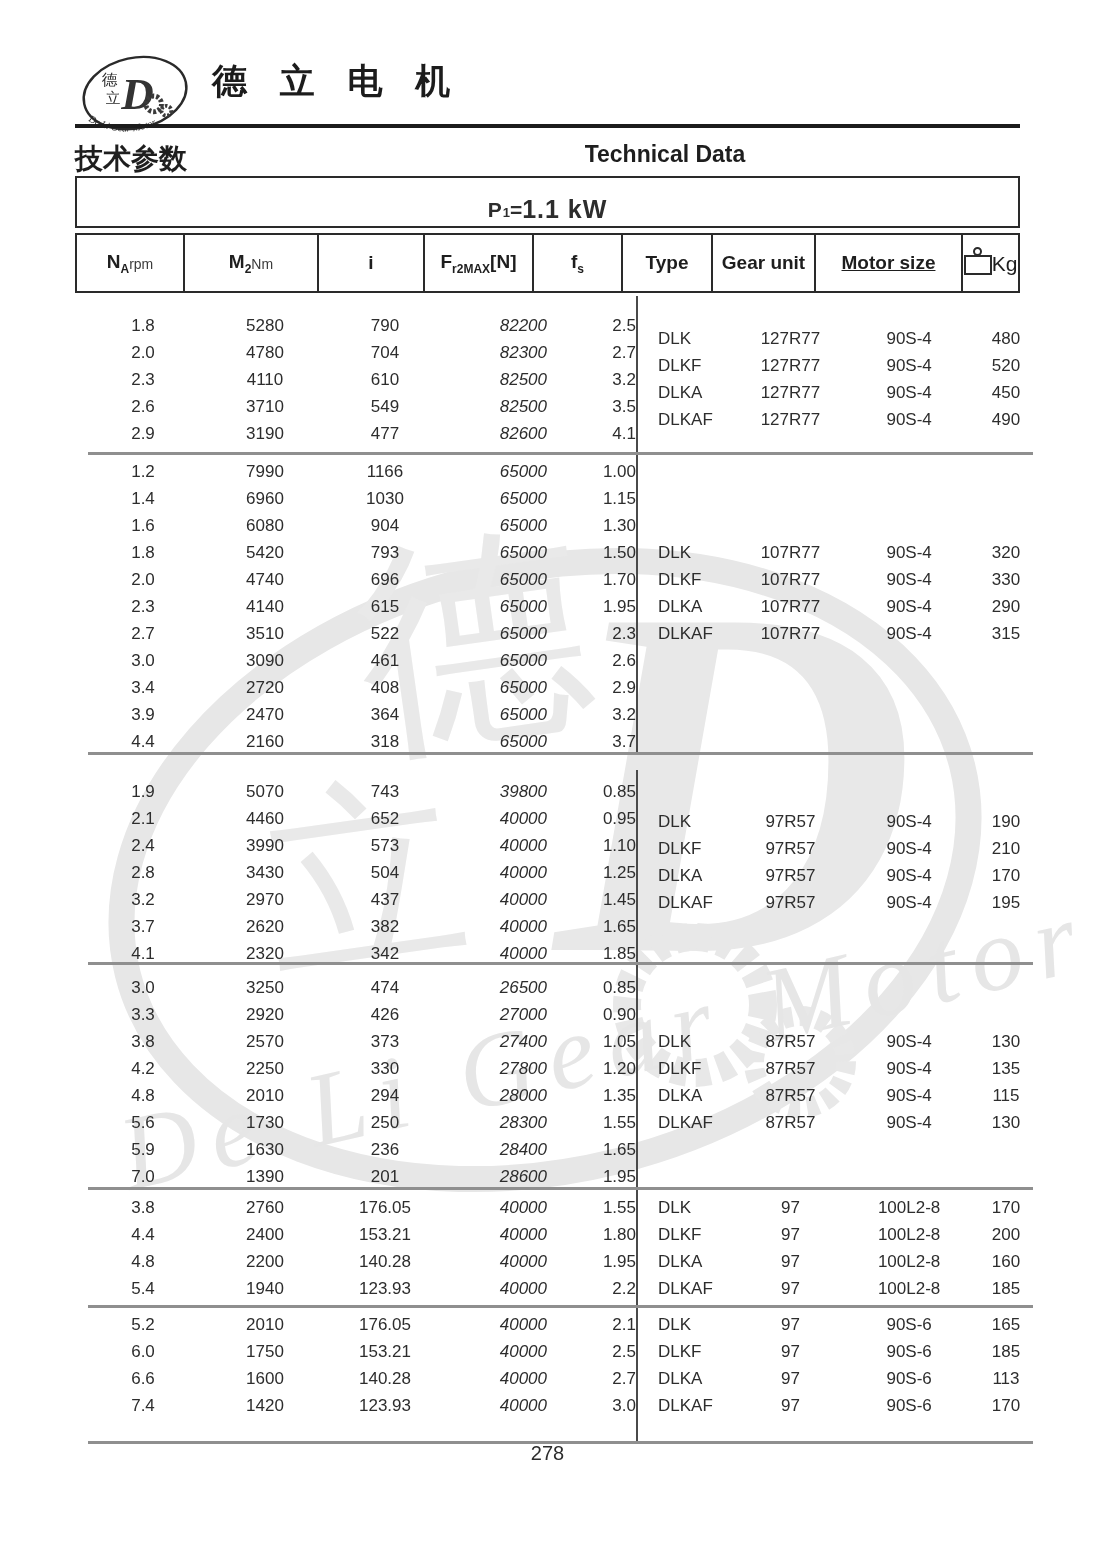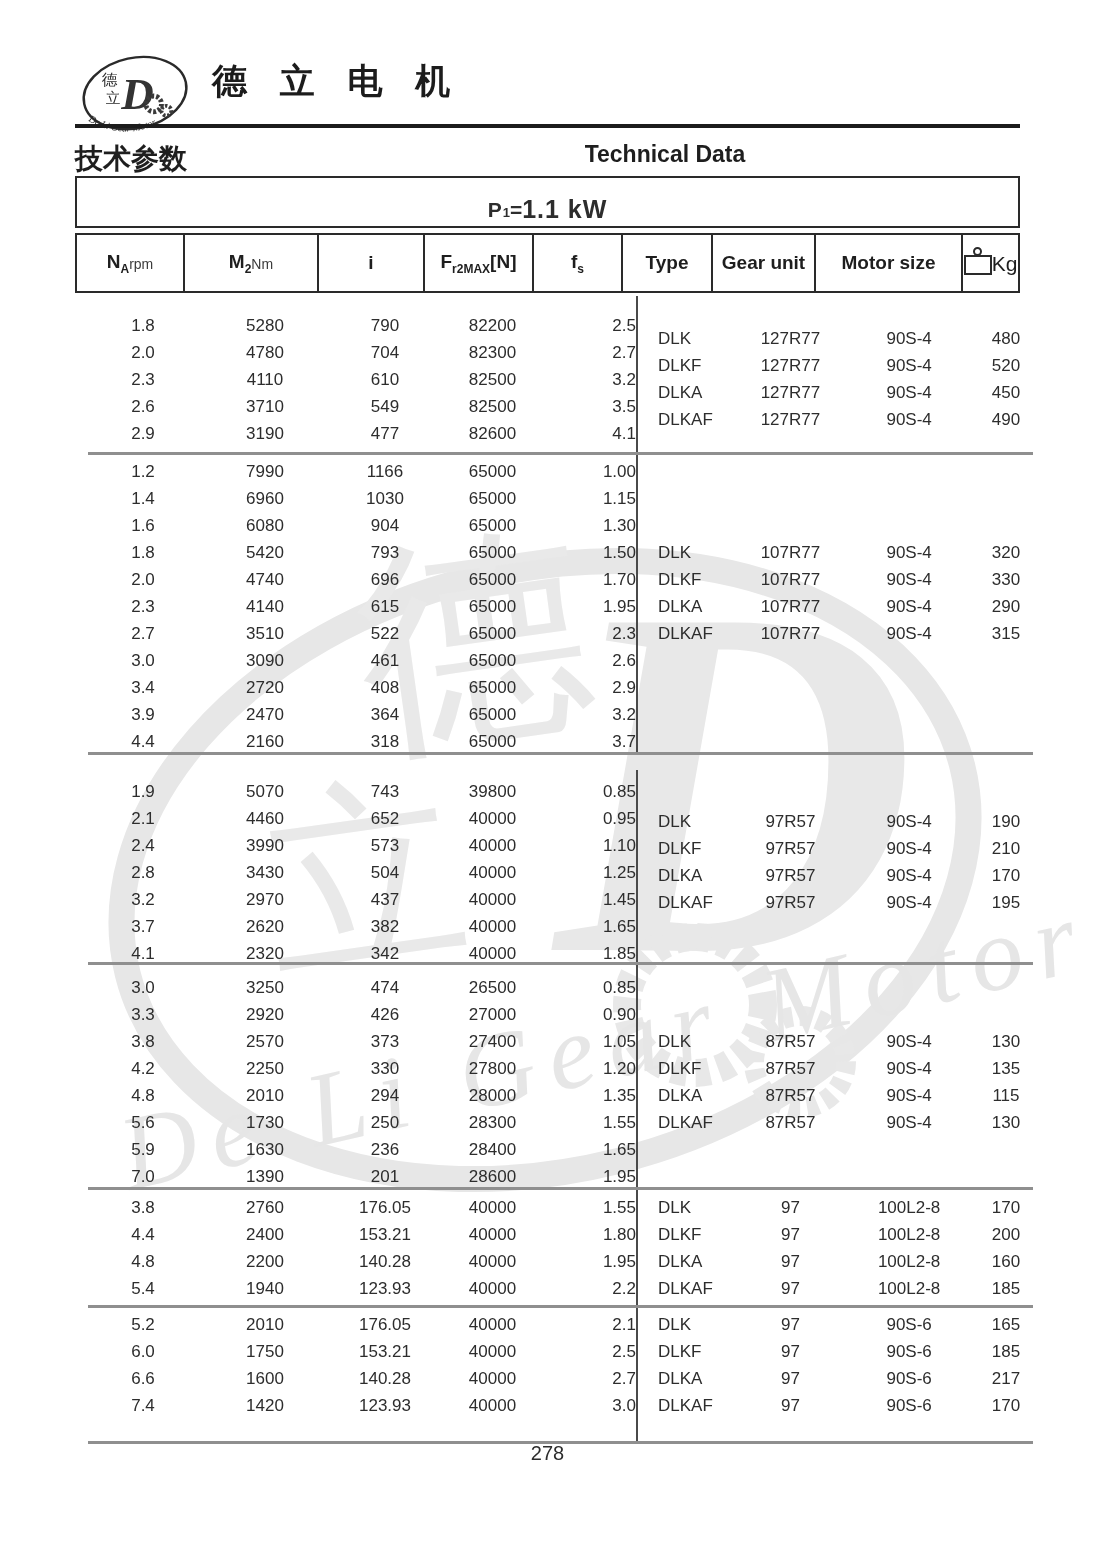--- a/index.html
+++ b/index.html
@@ -38,40 +38,40 @@
     left:75px; top:233px; width:945px; height:60px; border:2px solid #2a2a2a;
     box-sizing:border-box; display:flex;
   }
   .colhead .cell{
     box-sizing:border-box; border-right:2px solid #2a2a2a;
     display:flex; flex-direction:row; align-items:center; justify-content:center;
     font-weight:bold; font-size:19px; color:#1e1e1e;
   }
   .colhead .cell:last-child{border-right:none;}
   .cw0{width:108px;} .cw1{width:134px;} .cw2{width:106px;} .cw3{width:109px;}
-  .cw4{width:89px;}  .cw5{width:90px;}  .cw6{width:103px;} .cw7{width:147px;} .cw8{width:55px;}
+  .cw4{width:89px;}  .cw5{width:90px;}  .cw6{width:103px;} .cw7{width:147px;text-decoration:underline;} .cw8{width:55px;}
   .cell sub{font-size:12px; font-weight:bold;}
   .cell .unit{font-size:14px; font-weight:normal; color:#3a3a3a; margin-top:1px;}
   .wicon{width:24px; height:16px; border:2px solid #2a2a2a; position:relative; margin-top:4px; background:#fff;}
   .wicon::before{
     content:''; position:absolute; width:5px; height:5px; border:2px solid #2a2a2a;
     border-radius:50%; top:-10px; left:7px; background:#fff;
   }
   .kg-label{font-size:21px; font-weight:normal; margin-top:2px;}
 
   
   .tbody{left:88px; top:296px; width:945px;}
   .section{position:relative; display:flex; box-sizing:border-box; border-bottom:3px solid #8f8f8f;}
   .sec-left{width:548px; box-sizing:border-box;}
   .sec-right{width:397px; box-sizing:border-box; border-left:2px solid #4a4a4a;}
   .trow{display:flex; height:27px; line-height:27px; font-size:17px; color:#2d2d2d;}
   .lc0{width:110px; text-align:center;}
   .lc1{width:134px; text-align:center;}
   .lc2{width:106px; text-align:center;}
-  .lc3{width:109px; text-align:center;}
+  .lc3{width:109px; text-align:right;font-style:italic;}
   .lc4{width:89px;  text-align:right;}
   .rc0{width:88px; padding-left:20px; box-sizing:content-box; text-align:left;}
   .rc1{width:103px; text-align:center;}
   .rc2{width:147px; text-align:center;}
   .rc3{width:57px; text-align:center;}
 
   .s1{height:159px;} .s2{height:300px;} .s3{height:195px;margin-top:15px;}
   .s4{height:225px;} .s5{height:118px;} .s6{height:136px;}
   .s1 .sec-left{padding-top:16px;} .s1 .sec-right{padding-top:29px;}
   .s2 .sec-left{padding-top:3px;}  .s2 .sec-right{padding-top:84px;}
@@ -664,21 +664,21 @@
             <span class="rc0">DLKF</span>
             <span class="rc1">97</span>
             <span class="rc2">90S-6</span>
             <span class="rc3">185</span>
           </div>
 
           <div class="trow">
             <span class="rc0">DLKA</span>
             <span class="rc1">97</span>
             <span class="rc2">90S-6</span>
-            <span class="rc3">217</span>
+            <span class="rc3">113</span>
           </div>
 
           <div class="trow">
             <span class="rc0">DLKAF</span>
             <span class="rc1">97</span>
             <span class="rc2">90S-6</span>
             <span class="rc3">170</span>
           </div>
         </div>
     </div>

